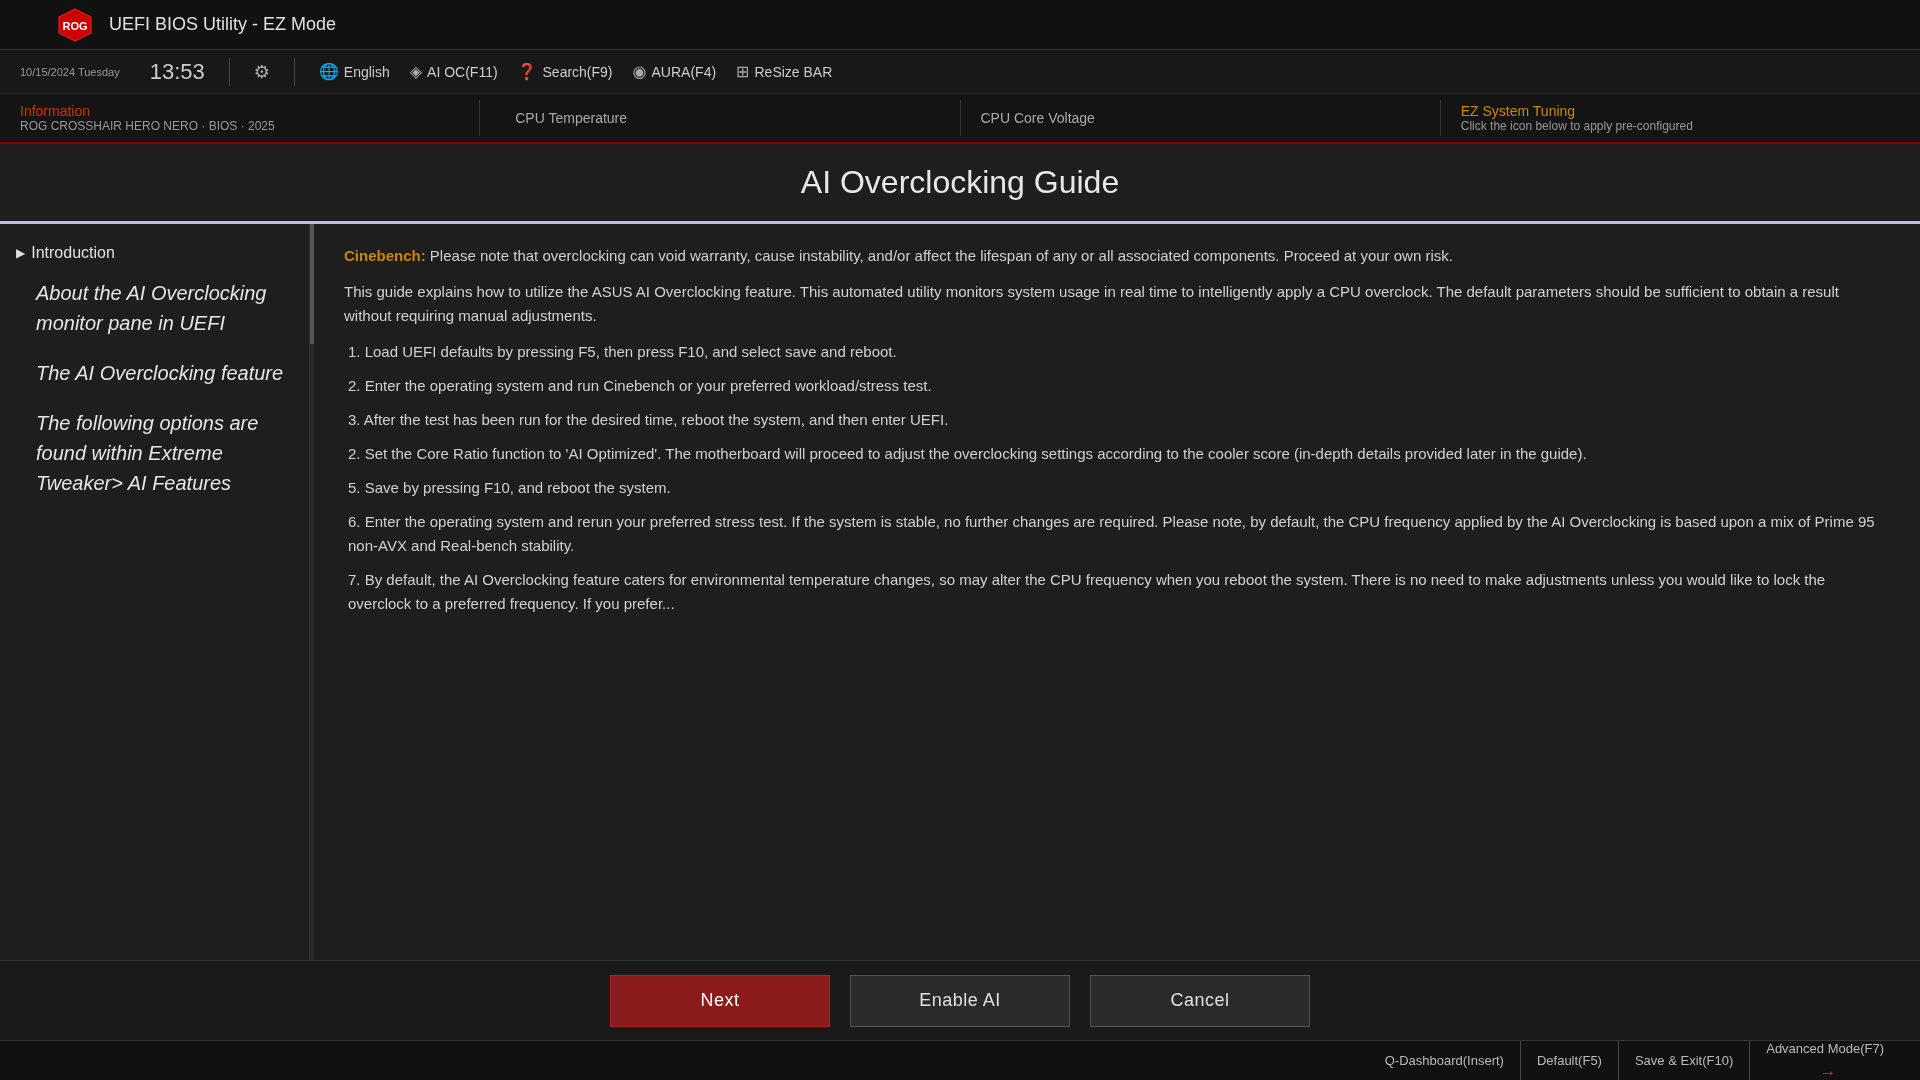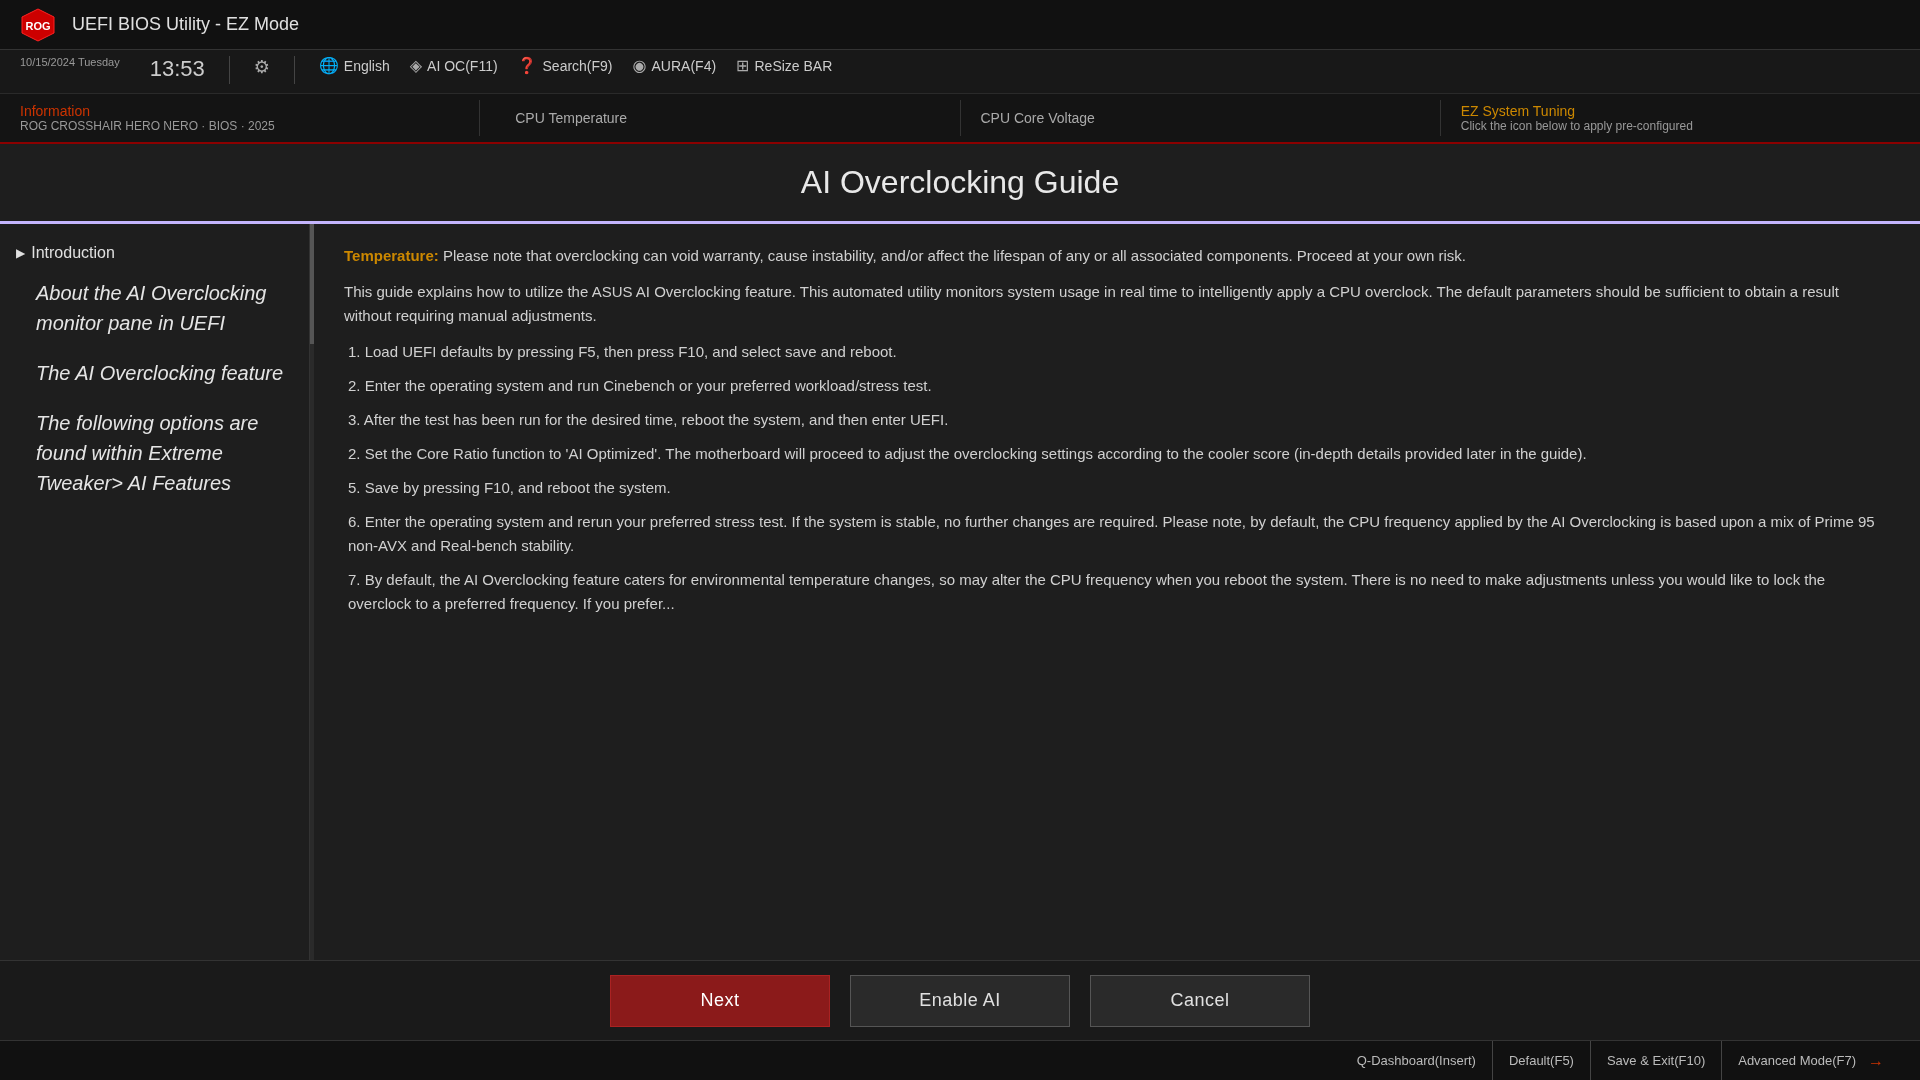--- a/index.html
+++ b/index.html
@@ -98,20 +98,21 @@
       align-items: center;
       gap: 16px;
     }
 
     .header-logo {
       width: 36px;
       height: 36px;
       display: flex;
       align-items: center;
       justify-content: center;
+      margin-left: 37px;
     }
 
     .header-logo svg {
       width: 36px;
       height: 36px;
     }
 
     .header-title {
       color: #e0e0e0;
       font-size: 18px;
@@ -124,21 +125,21 @@
       color: #aaa;
     }
 
     
     .top-bar {
       background: #181818;
       border-bottom: 1px solid #2a2a2a;
       padding: 6px 20px;
       height: 44px;
       display: flex;
-      align-items: flex-start;
+      align-items: center;
       gap: 20px;
     }
 
     .datetime-block {
       display: flex;
       flex-direction: column;
       font-size: 11px;
       color: #999;
       min-width: 80px;
     }
@@ -379,20 +380,21 @@
       height: 100%;
       display: flex;
       align-items: center;
     }
 
     .footer-item:last-child {
       border-right: none;
       display: flex;
       align-items: center;
       gap: 6px;
+      flex-direction: column;
     }
 
     .footer-arrow-icon {
       font-size: 16px;
     }
 
     
     .gear-icon {
       font-size: 18px;
       color: #aaa;
@@ -491,21 +493,21 @@
           <li class="sidebar-item">The following options are found within Extreme Tweaker&gt; AI Features</li>
         </ul>
       </div>
 
       <div class="sidebar-scroll-divider">
         <div class="sidebar-scroll-thumb"></div>
       </div>
 
       <div class="guide-content">
         <div class="disclaimer-block guide-para">
-          <span class="disclaimer-label">Temperature:</span><span> Please note that overclocking can void warranty, cause instability, and/or affect the lifespan of any or all associated components. Proceed at your own risk.</span>
+          <span class="disclaimer-label">Cinebench:</span><span> Please note that overclocking can void warranty, cause instability, and/or affect the lifespan of any or all associated components. Proceed at your own risk.</span>
         </div>
         <div class="guide-para">This guide explains how to utilize the ASUS AI Overclocking feature. This automated utility monitors system usage in real time to intelligently apply a CPU overclock. The default parameters should be sufficient to obtain a result without requiring manual adjustments.</div>
         <div class="guide-step">1. Load UEFI defaults by pressing F5, then press F10, and select save and reboot.</div>
         <div class="guide-step">2. Enter the operating system and run Cinebench or your preferred workload/stress test.</div>
         <div class="guide-step">3. After the test has been run for the desired time, reboot the system, and then enter UEFI.</div>
         <div class="guide-step">2. Set the Core Ratio function to 'AI Optimized'. The motherboard will proceed to adjust the overclocking settings according to the cooler score (in-depth details provided later in the guide).</div>
         <div class="guide-step">5. Save by pressing F10, and reboot the system.</div>
         <div class="guide-step">6. Enter the operating system and rerun your preferred stress test. If the system is stable, no further changes are required.
 Please note, by default, the CPU frequency applied by the AI Overclocking is based upon a mix of Prime 95 non-AVX and Real-bench stability.</div>
         <div class="guide-step">7. By default, the AI Overclocking feature caters for environmental temperature changes, so may alter the CPU frequency when you reboot the system. There is no need to make adjustments unless you would like to lock the overclock to a preferred frequency. If you prefer...</div>

